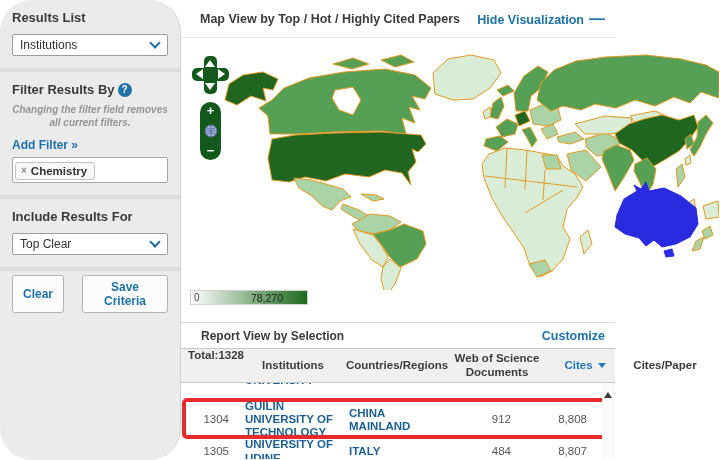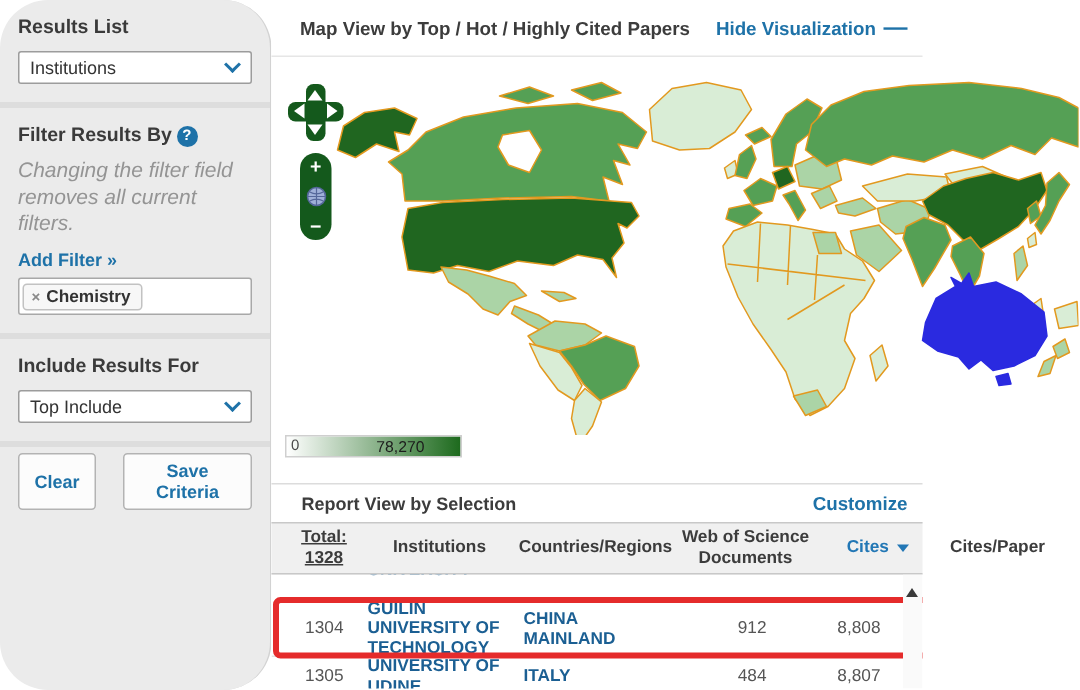--- a/index.html
+++ b/index.html
@@ -15,22 +15,22 @@
   .h { font-size:13px; font-weight:bold; color:#3a3a3a; margin-bottom:9px; }
   .selectbox { height:22px; background:#fff; border:1px solid #9c9c9c; border-radius:2px;
                display:flex; align-items:center; justify-content:space-between;
                padding:0 8px 0 7px; cursor:pointer; }
   .selectbox .selval { font-size:12px; color:#333; }
   .chev { width:8px; height:8px; border-right:2px solid #1e72a8; border-bottom:2px solid #1e72a8;
           transform:rotate(45deg); margin-top:-4px; }
   .help { display:inline-block; width:14px; height:14px; border-radius:50%; background:#1e72a8;
           color:#fff; font-size:10px; font-weight:bold; text-align:center; line-height:14px;
           vertical-align:1px; margin-left:3px; cursor:pointer; }
-  .note { font-size:14px; font-style:italic; color:#949494; line-height:1.25;
-          margin:-2px 0 6px 0; font-weight:normal; }
+  .note { font-size:10px; font-style:italic; color:#949494; line-height:1.25;
+          margin:-2px 0 6px 0; font-weight:bold;text-align:center; }
   .addf { display:inline-block; font-size:12px; font-weight:bold; color:#1e72a8;
           text-decoration:none; margin-bottom:5px; cursor:pointer; }
   .chipbox { background:#fff; border:1px solid #a8a8a8; border-radius:2px; padding:2px; min-height:24px; }
   .chip { display:inline-flex; align-items:center; gap:4px; border:1px solid #c2c2c2; background:#f7f7f7;
           border-radius:3px; padding:2px 7px 2px 5px; font-size:11.5px; color:#333; font-weight:bold; cursor:pointer; }
   .chip .x { color:#8a8a8a; font-size:10px; font-weight:bold; cursor:pointer; }
   .btnrow { display:flex; gap:18px; padding-top:4px; }
   .btn { background:#fcfcfc; border:1px solid #b3b3b3; border-radius:3px; color:#1e72a8;
          font-weight:bold; font-size:12px; padding:4px 10px; cursor:pointer; }
 
@@ -73,21 +73,21 @@
 
   .reportbar { height:26px; border-top:1px solid #dcdcdc; display:flex; align-items:center;
                justify-content:space-between; padding:0 10px 0 20px; }
   .reportbar .title { font-size:12px; font-weight:bold; color:#3c3c3c; }
 
   
   .tgrid { display:grid; grid-template-columns:58px 108px 100px 100px 76px 84px; }
   .thead { background:#f0f0f0; border-top:1px solid #c8c8c8; border-bottom:1px solid #c8c8c8; height:35px; }
   .thead > div { display:flex; align-items:center; justify-content:center; text-align:center;
                  font-size:11.5px; font-weight:bold; color:#3c3c3c; line-height:1.15; }
-  .thead .totcell { flex-direction:column; align-items:center; padding-left:12px;text-decoration:underline; }
+  .thead .totcell { flex-direction:row; align-items:flex-start; padding-left:12px; }
   .cites-h { color:#2277b5 !important; cursor:pointer; }
   .sortarrow { display:inline-block; width:0; height:0; border-left:4px solid transparent;
                border-right:4px solid transparent; border-top:5px solid #2277b5; margin-left:5px; }
   .tbody { position:relative; height:76px; overflow:hidden; }
   .trow { border-bottom:1px solid #e3e3e3; }
   .trow > div { display:flex; align-items:center; font-size:11.5px; color:#555; line-height:1.15; }
   .cell-rank { justify-content:flex-end; padding-right:10px; }
   .cell-name { color:#1b5f93 !important; font-weight:bold; padding-left:6px; }
   .cell-ctry { color:#1b5f93 !important; font-weight:bold; padding-left:2px; }
   .cell-num  { justify-content:flex-end; padding-right:36px; }
@@ -129,21 +129,21 @@
           <span class="x">×</span>
           <span>Chemistry</span>
         </span>
       </div>
     </div>
     <div class="divider"></div>
 
     <div class="sec">
       <div class="h">Include Results For</div>
       <div class="selectbox">
-        <span class="selval">Top Include</span>
+        <span class="selval">Top Clear</span>
         <span class="chev"></span>
       </div>
     </div>
     <div class="divider"></div>
 
     <div class="sec btnrow">
       <button class="btn">Clear</button>
       <button class="btn">Save Criteria</button>
     </div>
   </aside>

